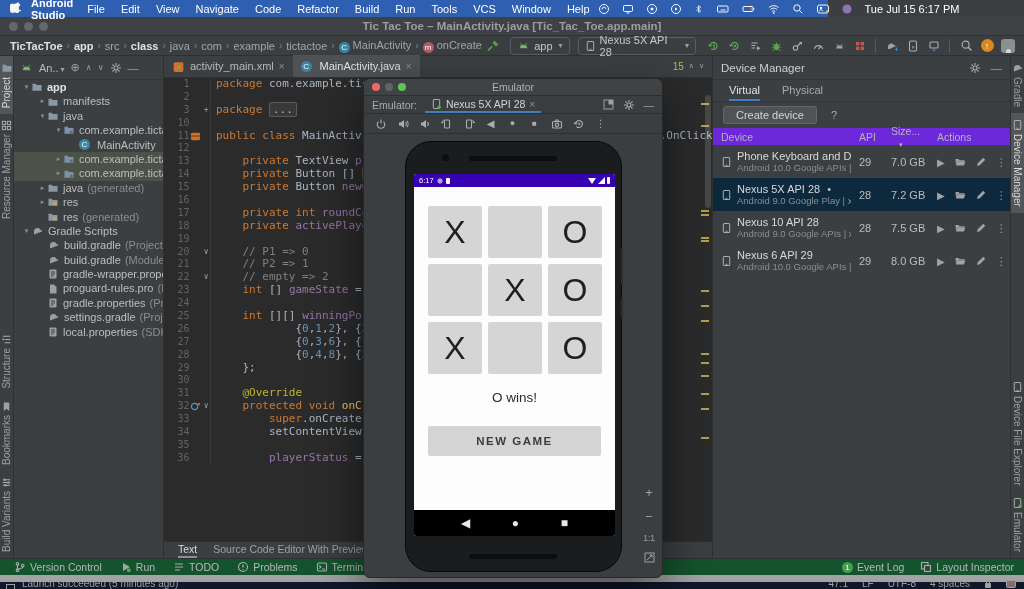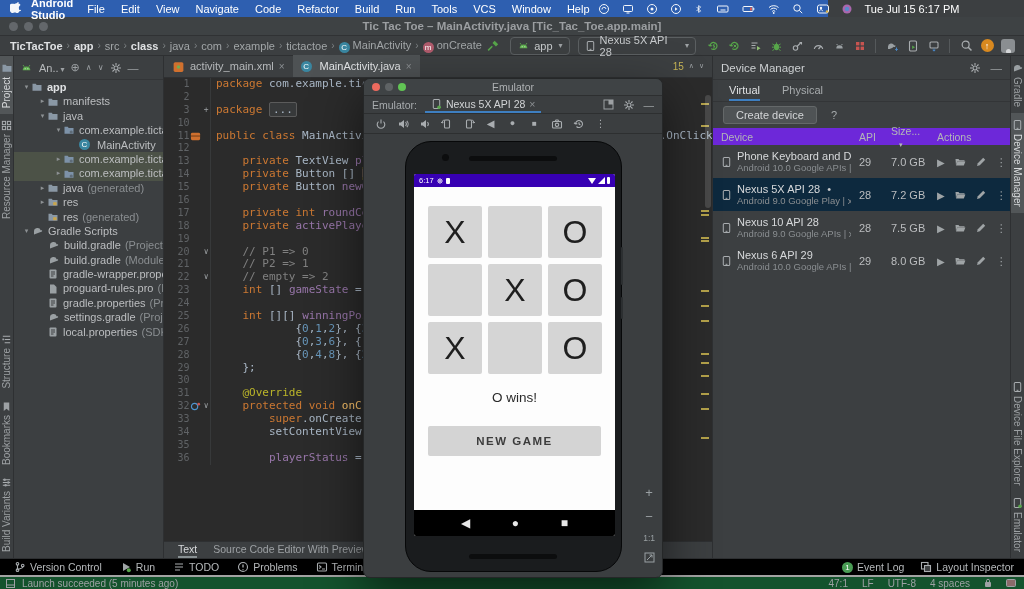--- a/index.html
+++ b/index.html
@@ -104,27 +104,27 @@
   .dmrow{height:33px;display:flex;align-items:center}
   .dmrow.sel{background:#0d293e}
   .dmrow .nm{color:#d7d9db;font-size:11px;white-space:nowrap;overflow:hidden}
   .dmrow .sub{color:#8a8e91;font-size:9.5px;white-space:nowrap;overflow:hidden}
   .dmrow .devicon{flex:none;margin-right:5px;color:#9da1a4}
   .dmrow .cell.col-dev{display:flex;align-items:center}
   .acticons{display:flex;gap:9px;align-items:center;color:#9fa4a6;padding-left:8px}
   .rundot{color:#c8cacc;margin-left:4px}
 
   
-  .toolwin{position:absolute;left:0;right:0;bottom:14px;height:17px;background:#000000;border-top:1px solid #2e3032;display:flex;align-items:center;font-size:10.5px;color:#b6b9bb;z-index:2}
+  .toolwin{position:absolute;left:0;right:0;bottom:14px;height:17px;background:#14532d;border-top:1px solid #2e3032;display:flex;align-items:center;font-size:10.5px;color:#b6b9bb;z-index:2}
   .tw{display:flex;align-items:center;gap:4px;margin-left:18px;white-space:nowrap}
   .tw:first-child{margin-left:14px}
   .tw .ic{display:flex;color:#9da1a4}
   .tw-right{margin-left:auto;display:flex;gap:16px;margin-right:10px}
   .badge{width:11px;height:11px;border-radius:50%;background:#499c54;color:#fff;font-size:8px;display:flex;align-items:center;justify-content:center}
-  .statusbar{position:absolute;left:0;right:0;bottom:0;height:14px;background:#14532d;border-top:2px solid #a3a3a3;display:flex;align-items:center;font-size:10px;color:#9da1a4;z-index:2}
+  .statusbar{position:absolute;left:0;right:0;bottom:0;height:14px;background:#0f172a;border-top:7px solid #a3a3a3;display:flex;align-items:flex-end;font-size:10px;color:#9da1a4;z-index:2}
   .statusbar .msg{margin-left:22px}
   .sb-ic{position:absolute;left:6px;top:2px;color:#9da1a4}
   .sb-right{margin-left:auto;display:flex;gap:14px;margin-right:8px;align-items:center}
 
   
   .emu{position:absolute;left:363px;top:78px;width:300px;height:500px;background:#3b3e40;border-radius:7px;border:1px solid #252728;box-shadow:0 18px 50px rgba(0,0,0,.55);z-index:50;overflow:hidden}
   .emutitle{height:17px;display:flex;align-items:center;background:#3f4345;border-bottom:1px solid #2d2f30;position:relative}
   .emutitle .lights{margin-left:8px;gap:5px}
   .emutitle .light{width:8px;height:8px}
   .l-red{background:#ec6a5e}.l-gray{background:#5f6365}.l-green{background:#61c454}

